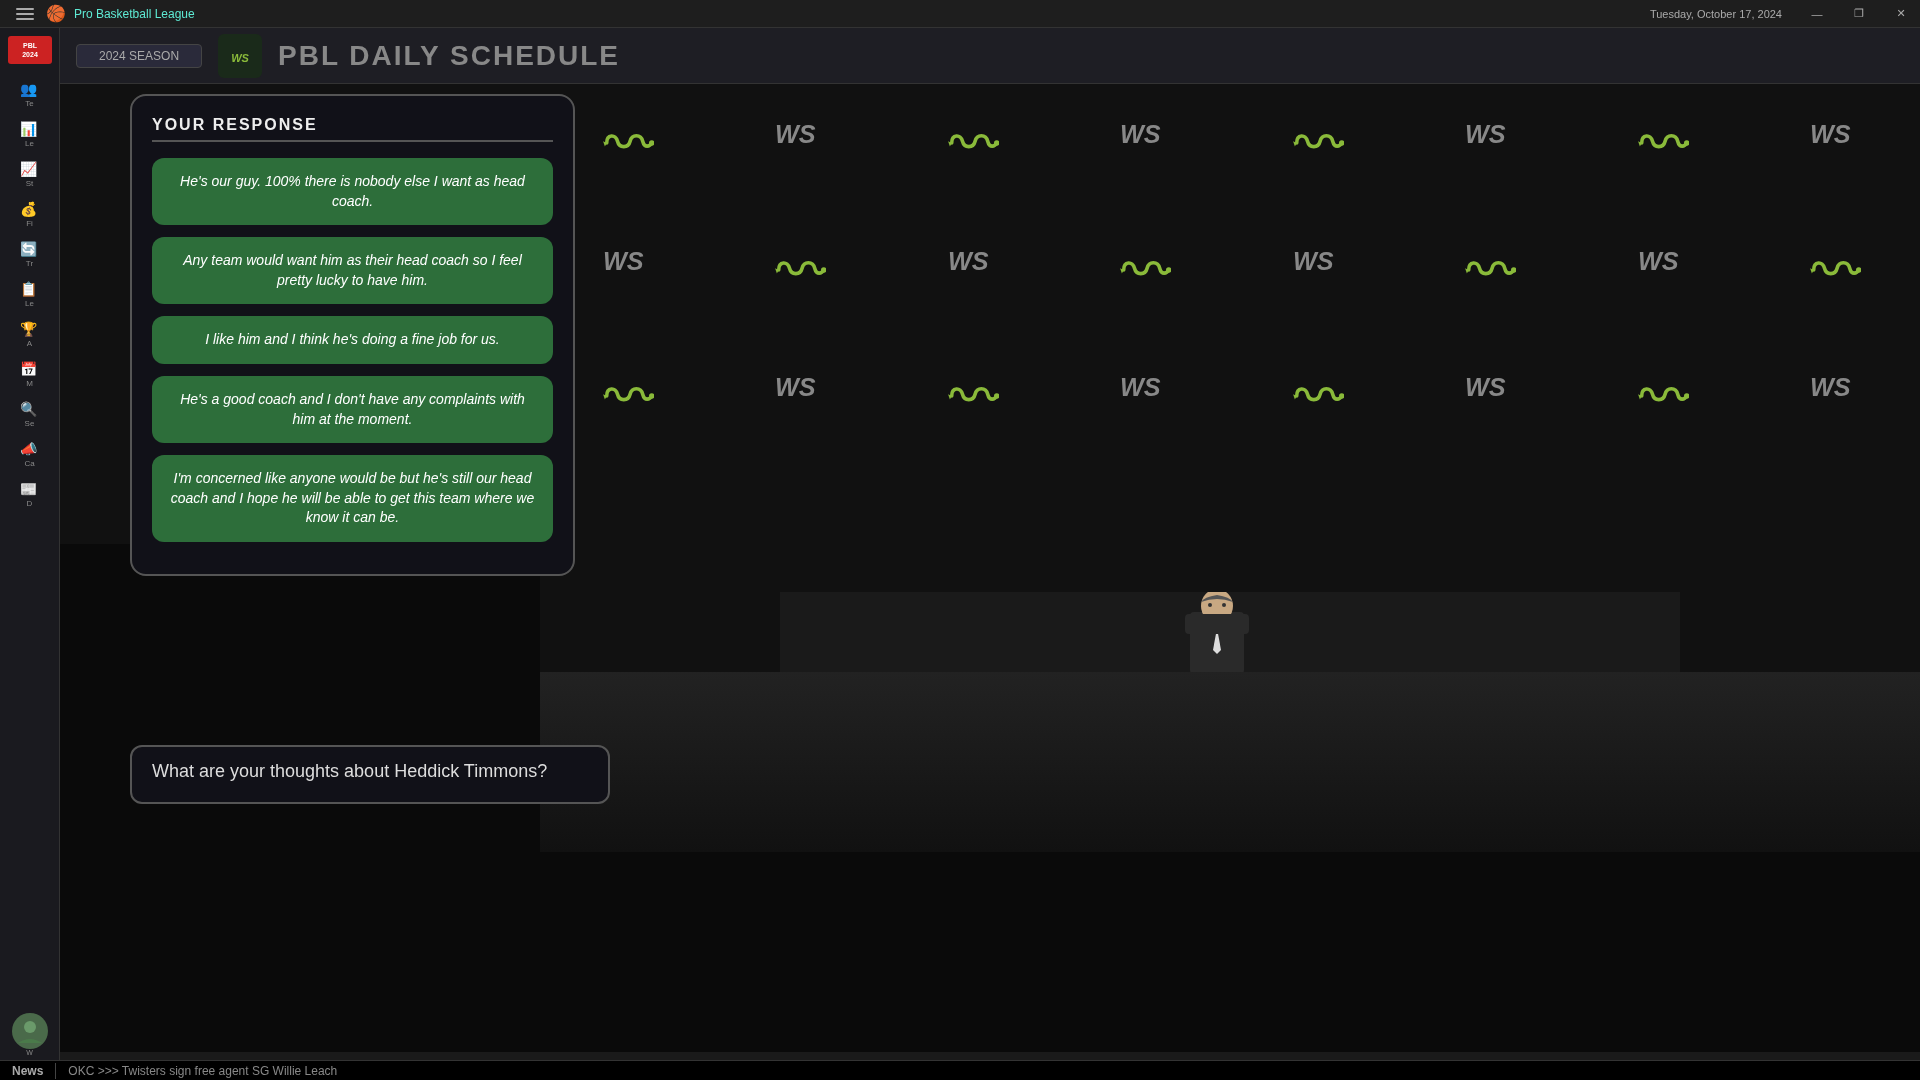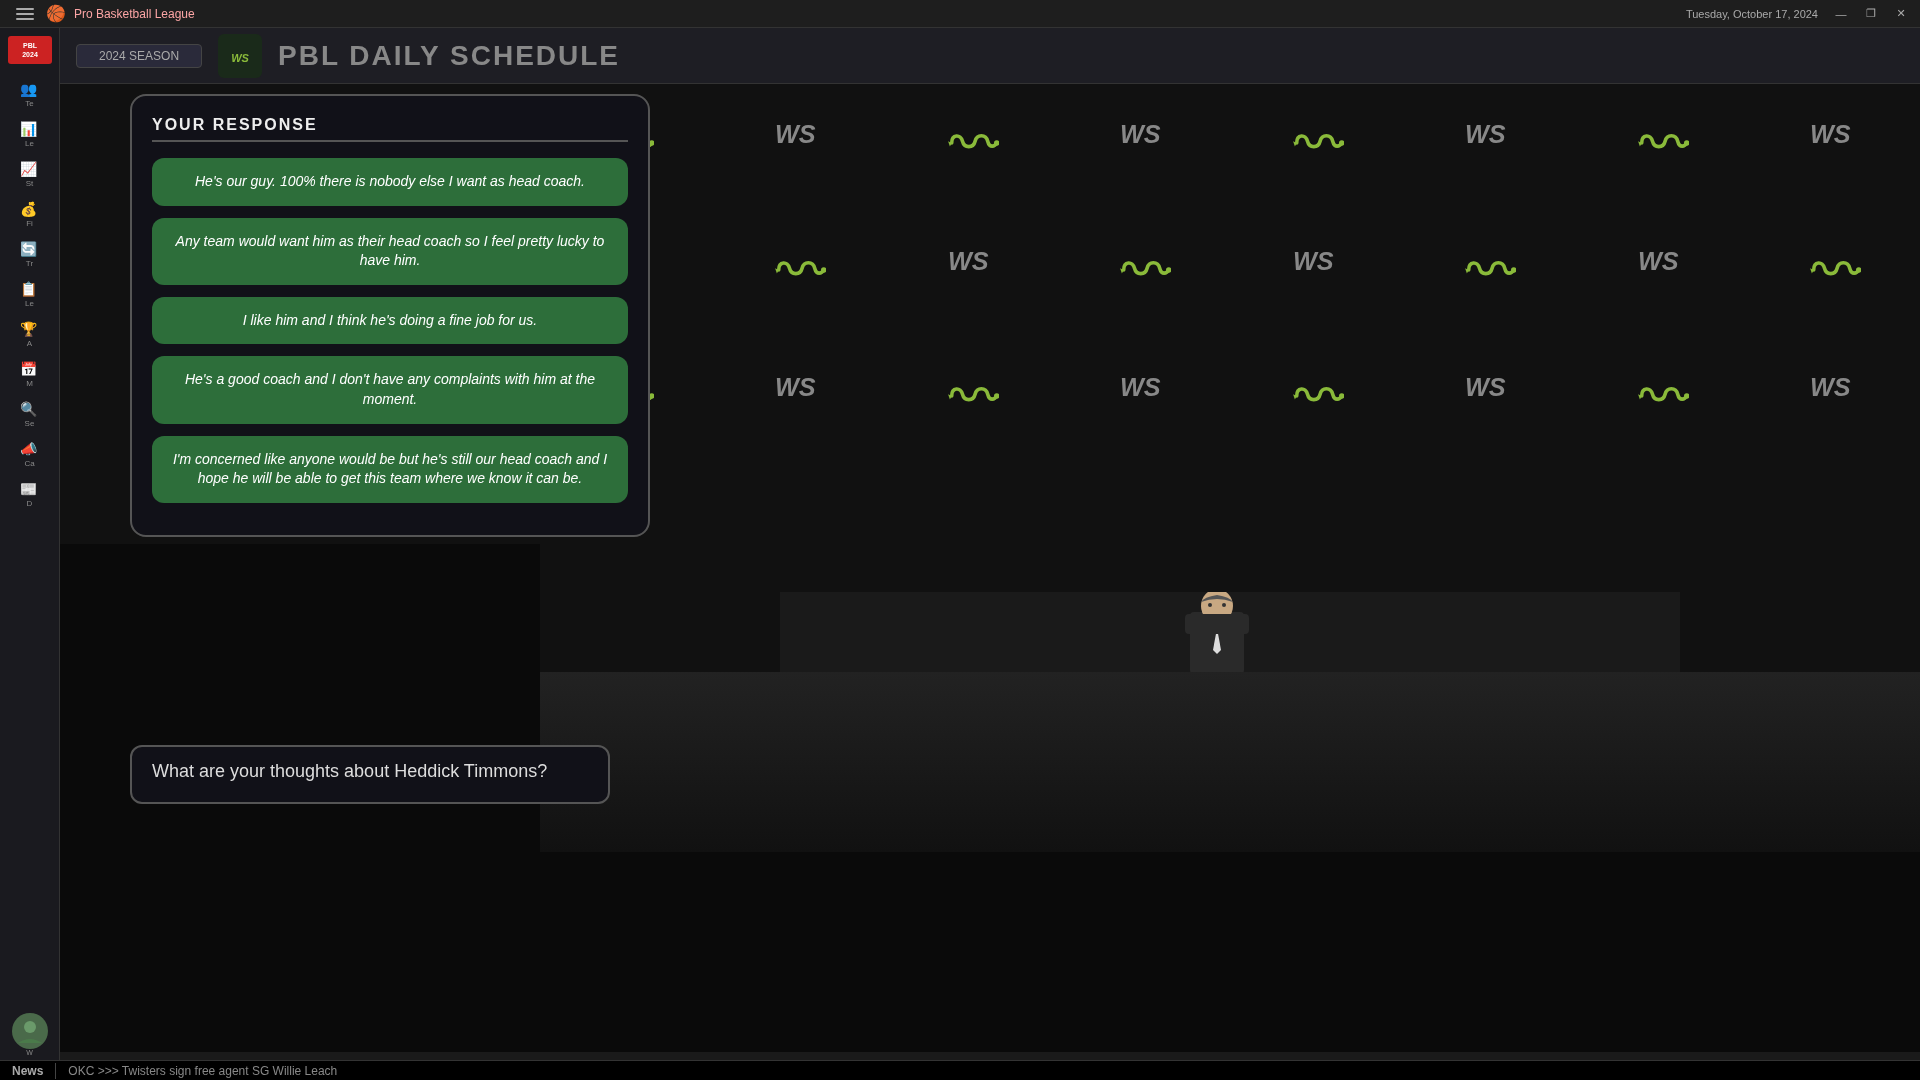--- a/index.html
+++ b/index.html
@@ -26,26 +26,26 @@
       z-index: 100;
       border-bottom: 1px solid #333;
     }
     #titlebar-left {
       display: flex;
       align-items: center;
       gap: 8px;
     }
     #titlebar-title {
       font-size: 12px;
-      color: #fca5a5;
+      color: #5eead4;
     }
     #titlebar-right {
       display: flex;
       align-items: center;
-      gap: 16px;
+      gap: 28px;
       font-size: 11px;
       color: #aaa;
     }
     .window-btn {
       width: 14px;
       height: 14px;
       display: flex;
       align-items: center;
       justify-content: center;
       font-size: 11px;
@@ -241,21 +241,21 @@
       top: 0; left: 0;
       width: 560px;
       height: 740px;
       z-index: 60;
     }
 
     #response-box {
       position: absolute;
       top: 10px;
       left: 70px;
-      width: 520px;
+      width: 445px;
       background: #111118;
       border: 2px solid #555;
       border-radius: 16px;
       padding: 20px 20px 24px;
     }
 
     #response-header {
       display: flex;
       align-items: center;
       margin-bottom: 16px;

